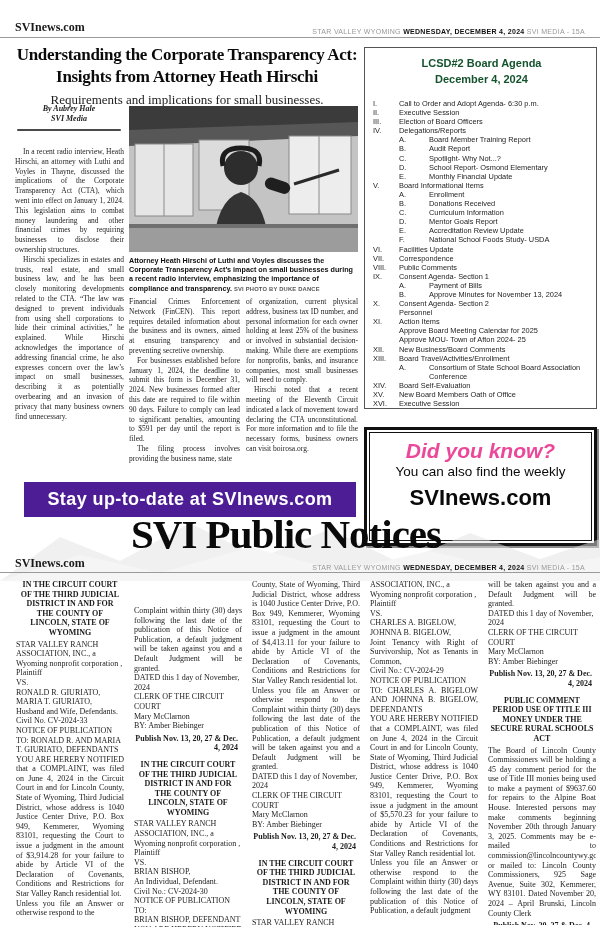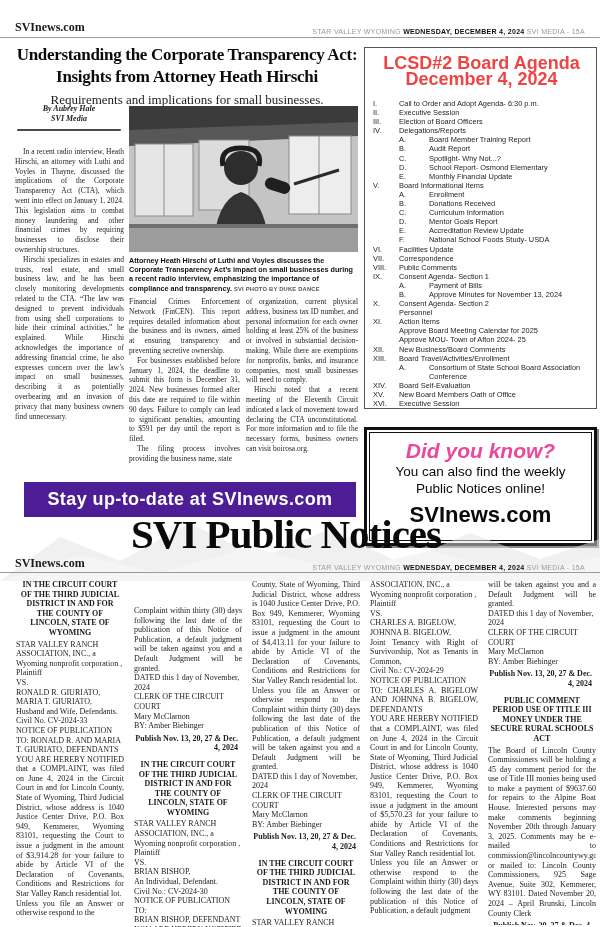--- a/index.html
+++ b/index.html
@@ -26,21 +26,21 @@
   .cont .apara:first-child{text-indent:0;}
   .photo{position:absolute;left:129px;top:106px;width:229px;height:146px;background:#c9c9c9;overflow:hidden;}
   .photo svg{display:block;}
   .caption{position:absolute;left:129px;top:256px;width:229px;
            font-family:"Liberation Sans",sans-serif;font-weight:bold;font-size:7.2px;line-height:9.2px;color:#111;}
   .credit{font-size:5.8px;color:#555;letter-spacing:.2px;}
 
   
   .agenda{position:absolute;left:364px;top:47px;width:233px;height:362px;border:1px solid #555;
           padding:7px 6px 4px 8px;background:#fff;font-family:"Liberation Sans",sans-serif;overflow:hidden;}
-  .agenda-title{text-align:center;font-weight:bold;font-size:18px;line-height:16px;color:#ef4444;}
+  .agenda-title{text-align:center;font-weight:bold;font-size:11px;line-height:16px;color:#14532d;}
   .agenda-list{margin-top:12px;}
   .ag-row{display:flex;font-size:7.4px;line-height:9.1px;color:#232323;}
   .ag-num{flex:0 0 26px;}
   .ag-row.lvl1{padding-left:26px;}
   .ag-row.lvl1 .ag-num{flex:0 0 30px;}
   .ag-txt{flex:1;}
 
   
   .dyk{position:absolute;left:364px;top:427px;width:233px;height:119px;border:3px solid #111;background:#fff;
        box-shadow:2px 2px 0 #888;}
@@ -267,21 +267,20 @@
           <span class="ag-num">XVI.</span>
           <span class="ag-txt">Executive Session</span>
         </div>
       </div>
   </div>
 
   <div class="dyk">
     <div class="dyk-inner">
       <div class="dyk-title">Did you know?</div>
       <div class="dyk-line">You can also find the weekly</div>
-      <div class="dyk-line">Public Notices online!</div>
       <div class="dyk-site">SVInews.com</div>
     </div>
   </div>
 
   <div class="banner">Stay up-to-date at SVInews.com</div>
 
   <svg class="watermark" viewBox="0 0 600 78">
     <polygon points="0,78 60,34 120,58 190,20 260,55 330,26 400,60 470,30 540,56 600,36 600,78" fill="#e3e3e3"></polygon>
     <polygon points="0,78 80,52 160,70 250,44 340,68 430,48 520,70 600,54 600,78" fill="#ededed"></polygon>
   </svg>

